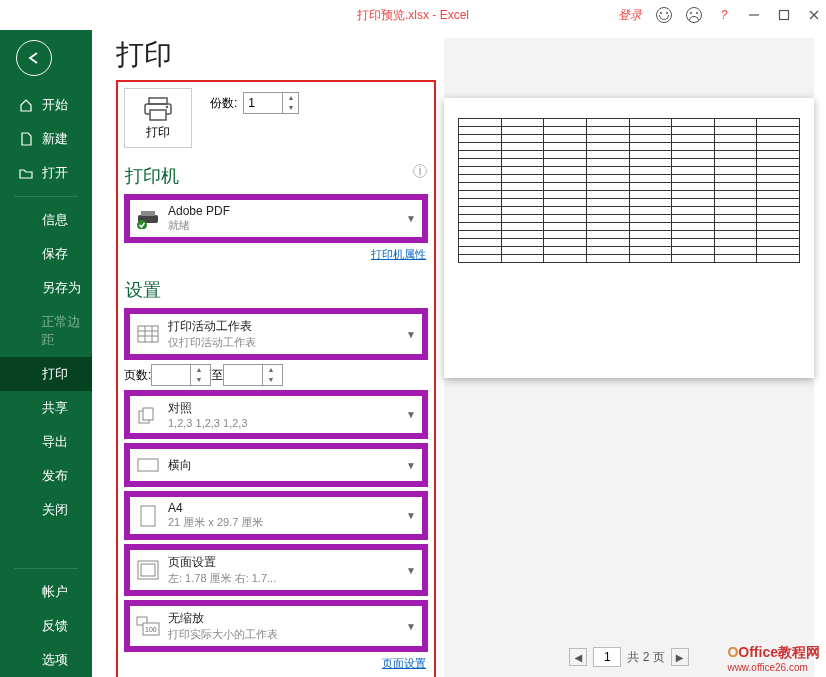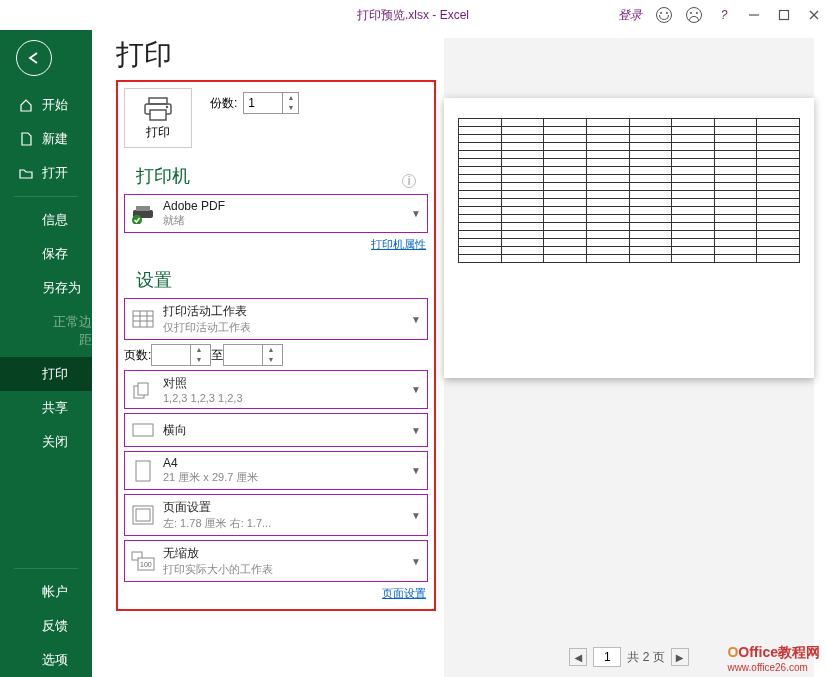--- a/index.html
+++ b/index.html
@@ -1,29 +1,29 @@
 <!DOCTYPE html>
 <html><head>
 <meta charset="utf-8">
 <style>
 * { box-sizing: border-box; margin: 0; padding: 0; font-family: "Microsoft YaHei", "Segoe UI", sans-serif; }
 body { width: 826px; height: 677px; background: #fff; overflow: hidden; position: relative; }
 
-.titlebar { height: 30px; display: flex; align-items: center; padding: 0 4px; font-size: 12px; color: #701a75; }
+.titlebar { height: 30px; display: flex; align-items: center; padding: 0 4px; font-size: 12px; color: #ef4444; }
 .titlebar .title { position: absolute; left: 50%; transform: translateX(-50%); }
 .titlebar .right { margin-left: auto; display: flex; align-items: center; gap: 14px; font-style: italic; }
 .titlebar .tb-btn { width: 16px; height: 16px; display: flex; align-items: center; justify-content: center; cursor: pointer; }
 .titlebar .face { border: 1.2px solid #555; border-radius: 50%; width: 16px; height: 16px; position: relative; }
 .titlebar .face::before { content: ""; position: absolute; width: 2px; height: 2px; background: #555; border-radius: 50%; top: 4px; left: 3px; box-shadow: 6px 0 #555; }
 .titlebar .face.smile::after { content: ""; position: absolute; width: 8px; height: 4px; border: 1.2px solid #555; border-top: 0; border-radius: 0 0 8px 8px; bottom: 2px; left: 2px; }
 .titlebar .face.sad::after { content: ""; position: absolute; width: 8px; height: 4px; border: 1.2px solid #555; border-bottom: 0; border-radius: 8px 8px 0 0; bottom: 1px; left: 2px; }
 
 .app { display: flex; height: calc(677px - 30px); }
 
-.sidebar { width: 108px; background: #0d6739; color: #fff; padding-top: 6px; display: flex; flex-direction: column; font-size: 13px; text-align: right; }
+.sidebar { width: 108px; background: #0d6739; color: #fff; padding-top: 6px; display: flex; flex-direction: column; font-size: 13px; }
 .sidebar .back { width: 36px; height: 36px; border: 1.5px solid #fff; border-radius: 50%; margin: 4px 0 12px 16px; display: flex; align-items: center; justify-content: center; cursor: pointer; }
 .sidebar .nav-item { padding: 8px 0 8px 18px; display: flex; align-items: center; gap: 8px; cursor: pointer; }
 .sidebar .nav-item.active { background: #064121; }
 .sidebar .nav-item.dim { color: #7fb196; }
 .sidebar .icon-slot { width: 16px; height: 16px; display: inline-flex; align-items: center; justify-content: center; }
 .sidebar .sep { height: 1px; background: #2d7d52; margin: 6px 14px; }
 .sidebar .spacer { flex: 1; }
 
 .main { flex: 1; display: flex; background: #fff; }
 .panel-wrap { padding: 6px 8px 0 24px; width: 352px; }
@@ -32,24 +32,24 @@
 .red-box { border: 2px solid #d22; padding: 6px 6px 8px 6px; }
 
 .print-row { display: flex; align-items: flex-start; gap: 18px; }
 .print-btn { width: 68px; height: 60px; border: 1px solid #ccc; display: flex; flex-direction: column; align-items: center; justify-content: center; gap: 2px; cursor: pointer; font-size: 12px; }
 .copies { display: flex; align-items: center; gap: 6px; font-size: 12px; margin-top: 4px; }
 .spinner { width: 56px; height: 22px; border: 1px solid #999; display: flex; align-items: center; }
 .spinner input { border: 0; width: 38px; padding: 0 4px; font-size: 12px; outline: none; }
 .spinner .arrows { width: 16px; display: flex; flex-direction: column; border-left: 1px solid #999; }
 .spinner .arrows span { height: 10px; font-size: 7px; text-align: center; line-height: 10px; cursor: pointer; color: #666; }
 
-.sect-title { color: #0d6739; font-size: 18px; margin: 16px 12px 6px; font-weight: 400; display: flex; align-items: flex-end; }
+.sect-title { color: #0d6739; font-size: 18px; margin: 16px 1px 6px; font-weight: 400; display: flex; align-items: flex-start; }
 .sect-title .info { margin-left: auto; color: #999; font-size: 12px; border: 1px solid #bbb; border-radius: 50%; width: 14px; height: 14px; text-align: center; line-height: 12px; }
 
-.dd { border: 1px solid #a21caf; width: 100%; display: flex; align-items: center; padding: 4px 6px; font-size: 12px; cursor: pointer; margin-bottom: 4px; background: #fff; }
+.dd { border: 6px solid #a21caf; width: 100%; display: flex; align-items: center; padding: 4px 6px; font-size: 12px; cursor: pointer; margin-bottom: 4px; background: #fff; }
 .dd .dd-icon { width: 24px; height: 24px; margin-right: 8px; display: flex; align-items: center; justify-content: center; flex-shrink: 0; }
 .dd .dd-text { flex: 1; }
 .dd .dd-text .l1 { color: #222; }
 .dd .dd-text .l2 { color: #888; font-size: 11px; }
 .dd .caret { color: #666; font-size: 10px; }
 
 .link-row { text-align: right; font-size: 11px; color: #0563c1; text-decoration: underline; cursor: pointer; margin: 2px 2px 0 0; }
 
 .pages-row { display: flex; align-items: center; gap: 0; font-size: 12px; margin: 4px 0; }
 .pages-row .spinner { width: 60px; }
@@ -155,20 +155,28 @@
     <div class="nav-item active">
         <span class="icon-slot"></span>
         <span>打印</span>
       </div>
     <div class="nav-item">
         <span class="icon-slot"></span>
         <span>共享</span>
       </div>
     <div class="nav-item">
         <span class="icon-slot"></span>
+        <span>导出</span>
+      </div>
+    <div class="nav-item">
+        <span class="icon-slot"></span>
+        <span>发布</span>
+      </div>
+    <div class="nav-item">
+        <span class="icon-slot"></span>
         <span>关闭</span>
       </div>
     <div class="spacer"></div>
     <div class="sep"></div>
     <div class="nav-item">
         <span class="icon-slot"></span>
         <span>帐户</span>
       </div>
     <div class="nav-item">
         <span class="icon-slot"></span>

